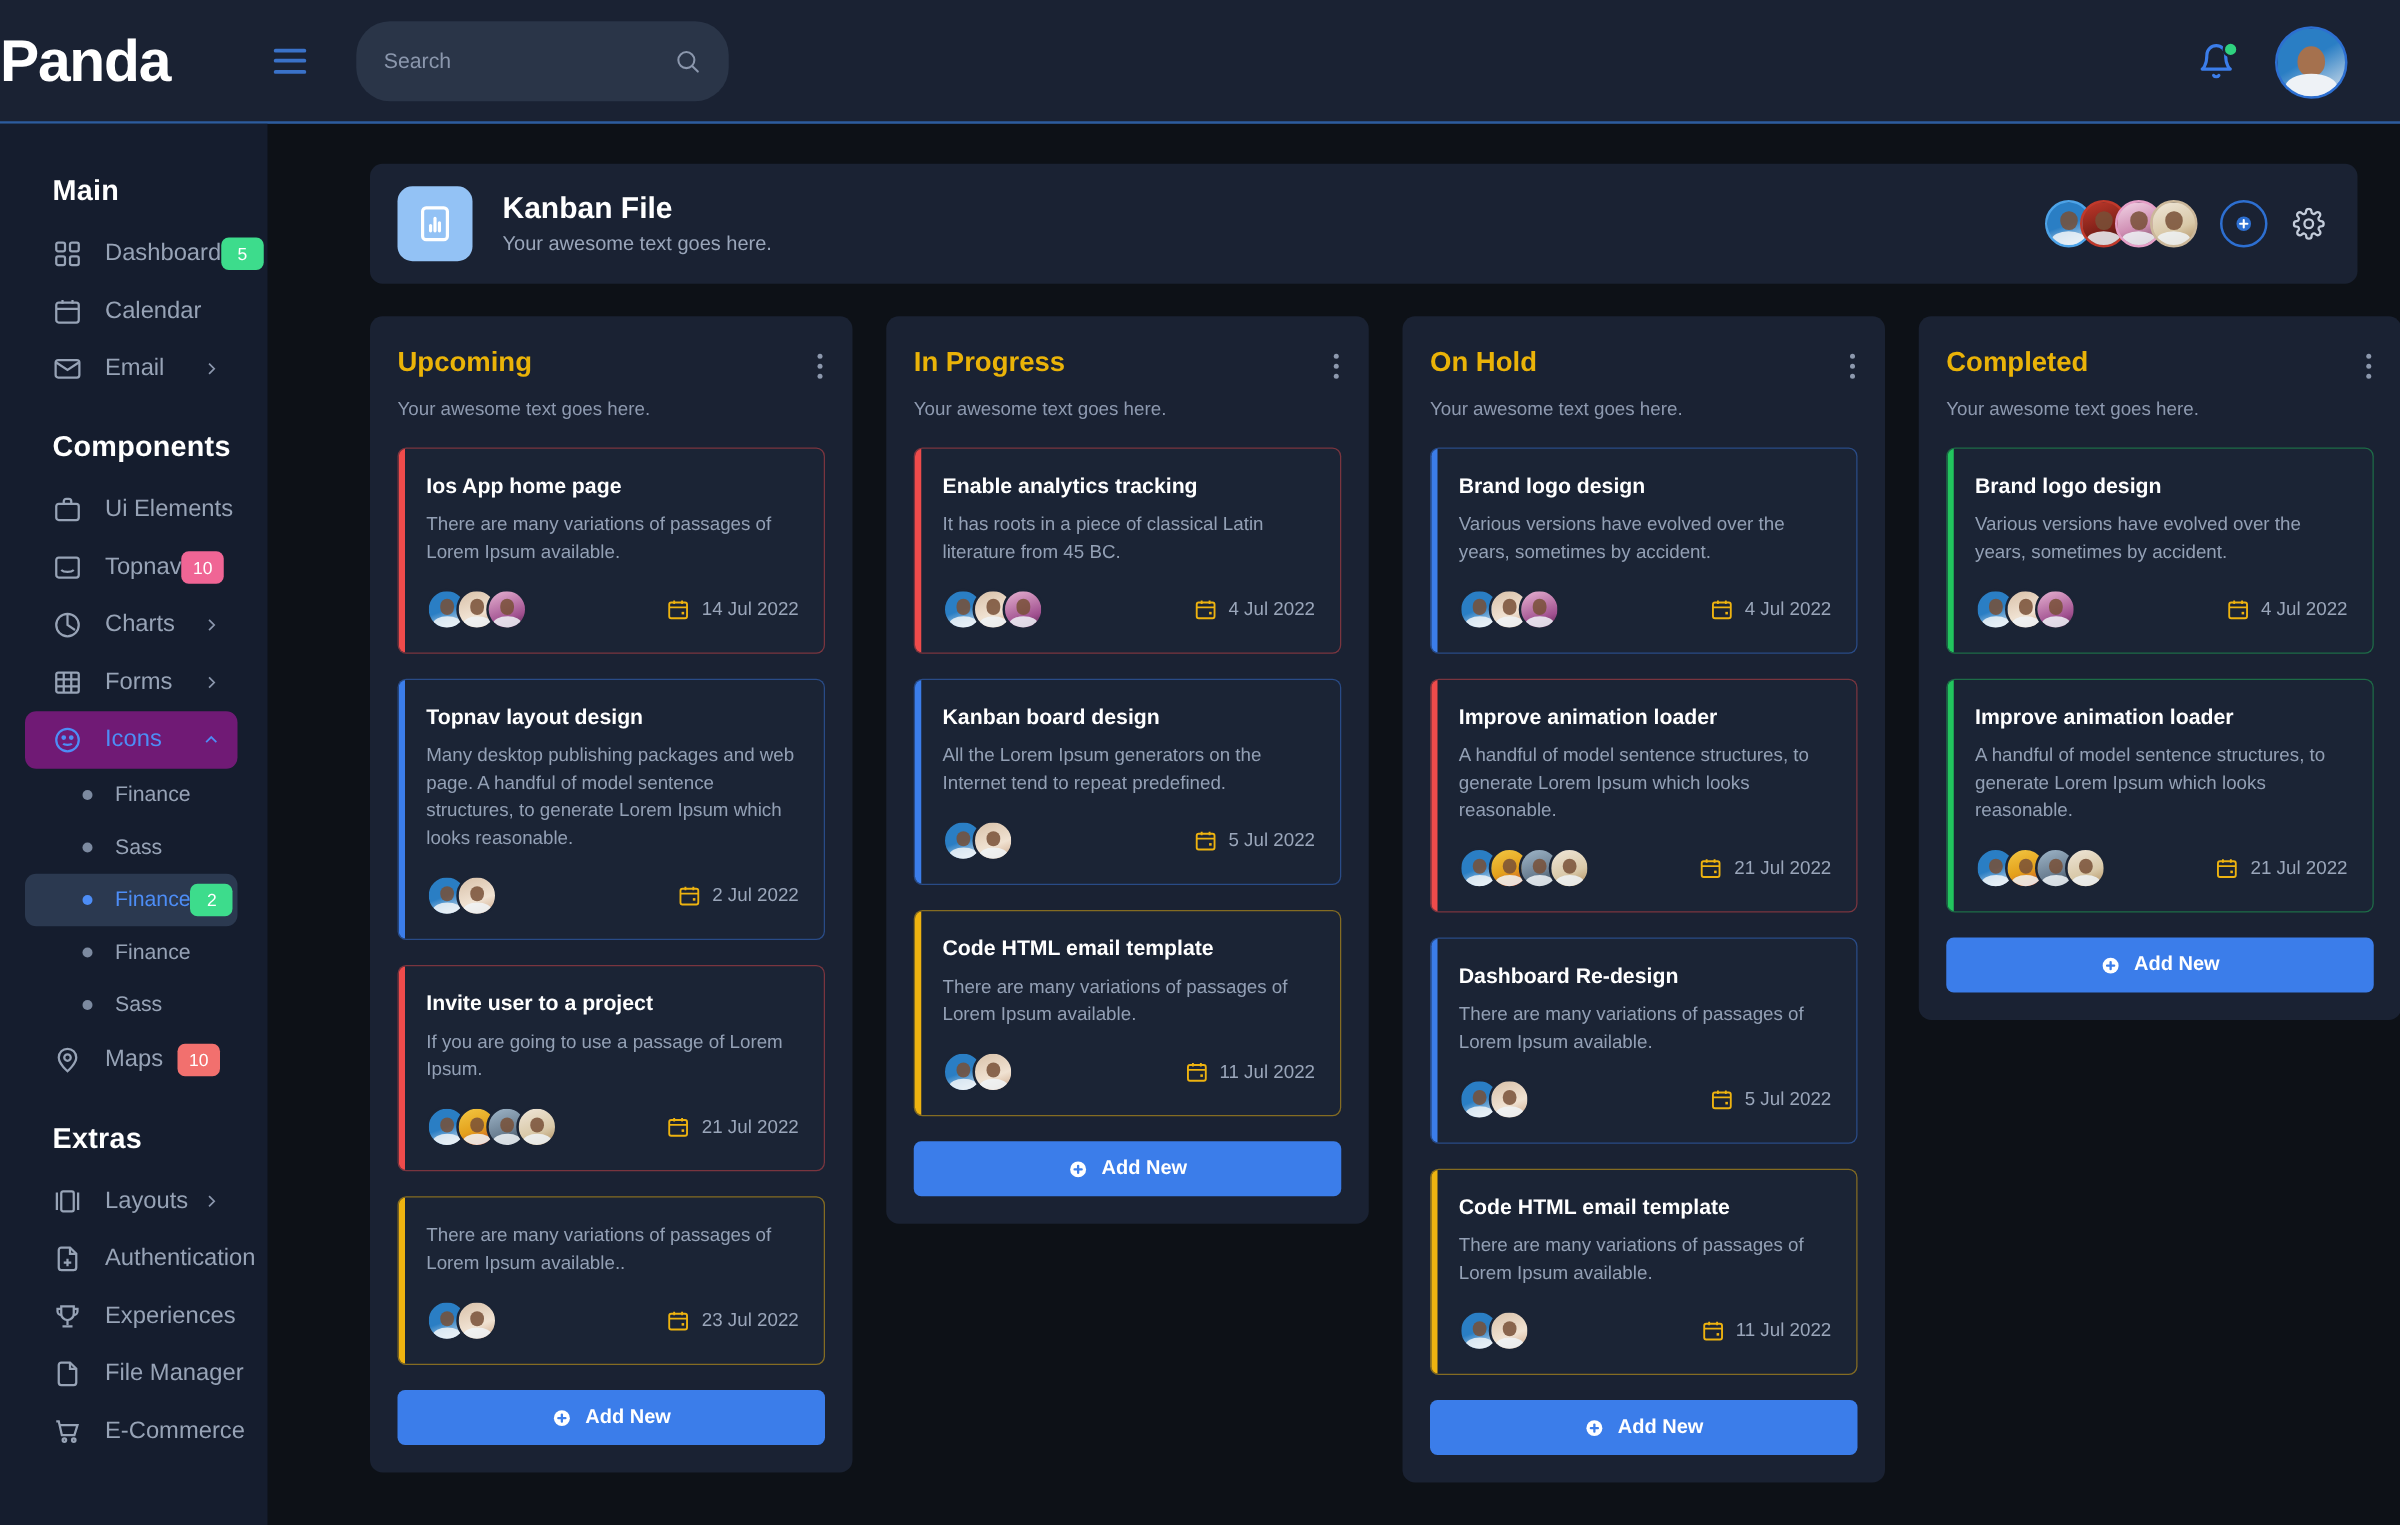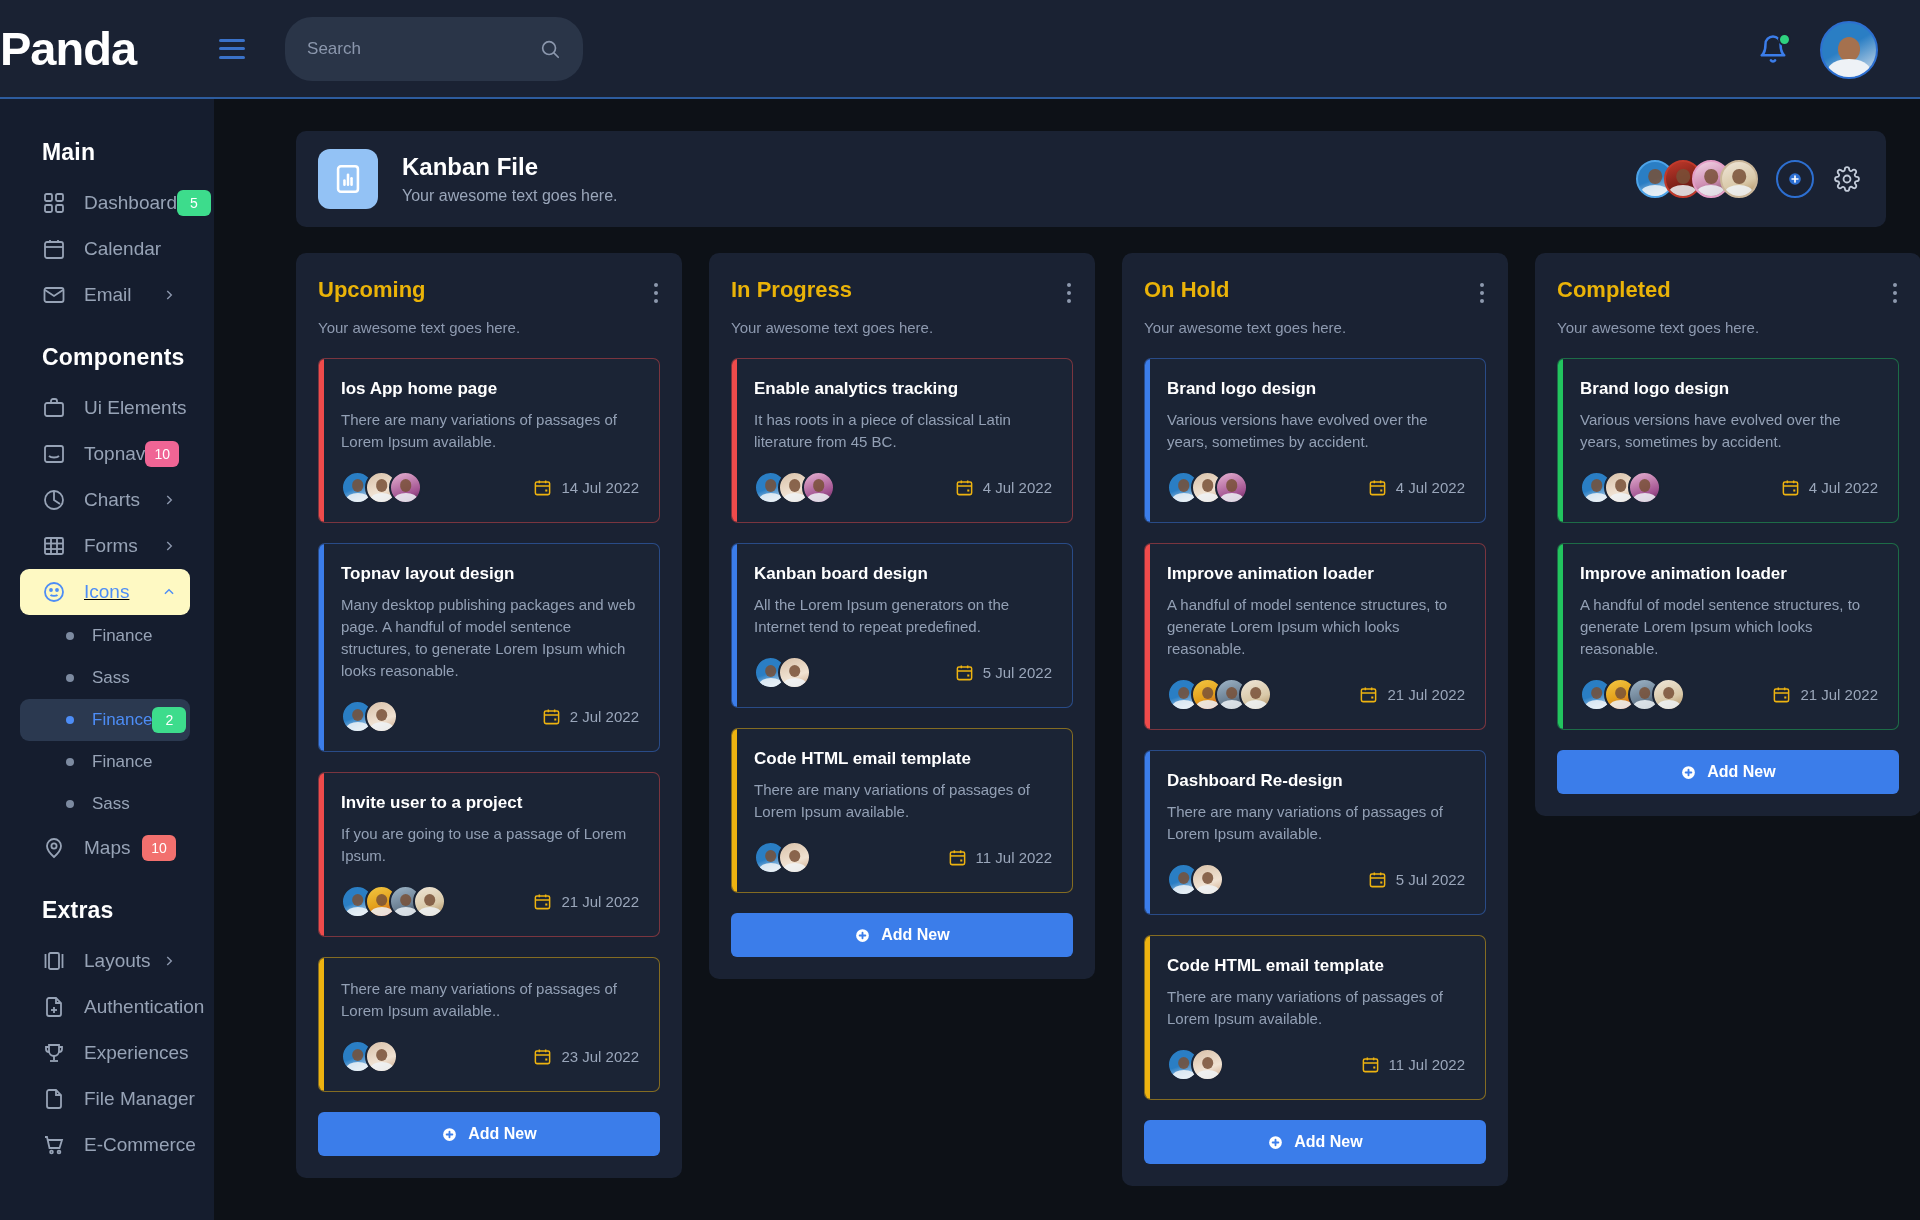--- a/index.html
+++ b/index.html
@@ -79,21 +79,21 @@
   }
   .side-section.second { margin-top: 26px; }
   .nav-item {
     display: flex; align-items: center; height: 46px;
     margin: 0 24px 0 20px; padding: 0 14px 0 22px;
     border-radius: 9px; cursor: pointer; position: relative;
   }
   .nav-item .ico { width: 24px; height: 24px; flex: 0 0 24px; margin-right: 18px; }
   .nav-item .lbl { color: #97a3b6; font-size: 19px; white-space: nowrap; text-align: center; }
   .nav-item .chev { margin-left: auto; width: 14px; height: 14px; }
-  .nav-item.active { background: #fef9c3; text-decoration: underline; }
+  .nav-item.active { background: #701a75; }
   .nav-item.active .lbl { color: #4d8df6; }
   .badge {
     margin-left: auto; min-width: 34px; height: 26px; border-radius: 6px;
     display: flex; align-items: center; justify-content: center;
     font-size: 14px; color: #fff; padding: 0 7px;
   }
   .badge.green { background: #3ddc8c; }
   .badge.pink  { background: #f06595; }
   .badge.red   { background: #f2706e; }
   .badge.green2{ background: #3ddc8c; }

